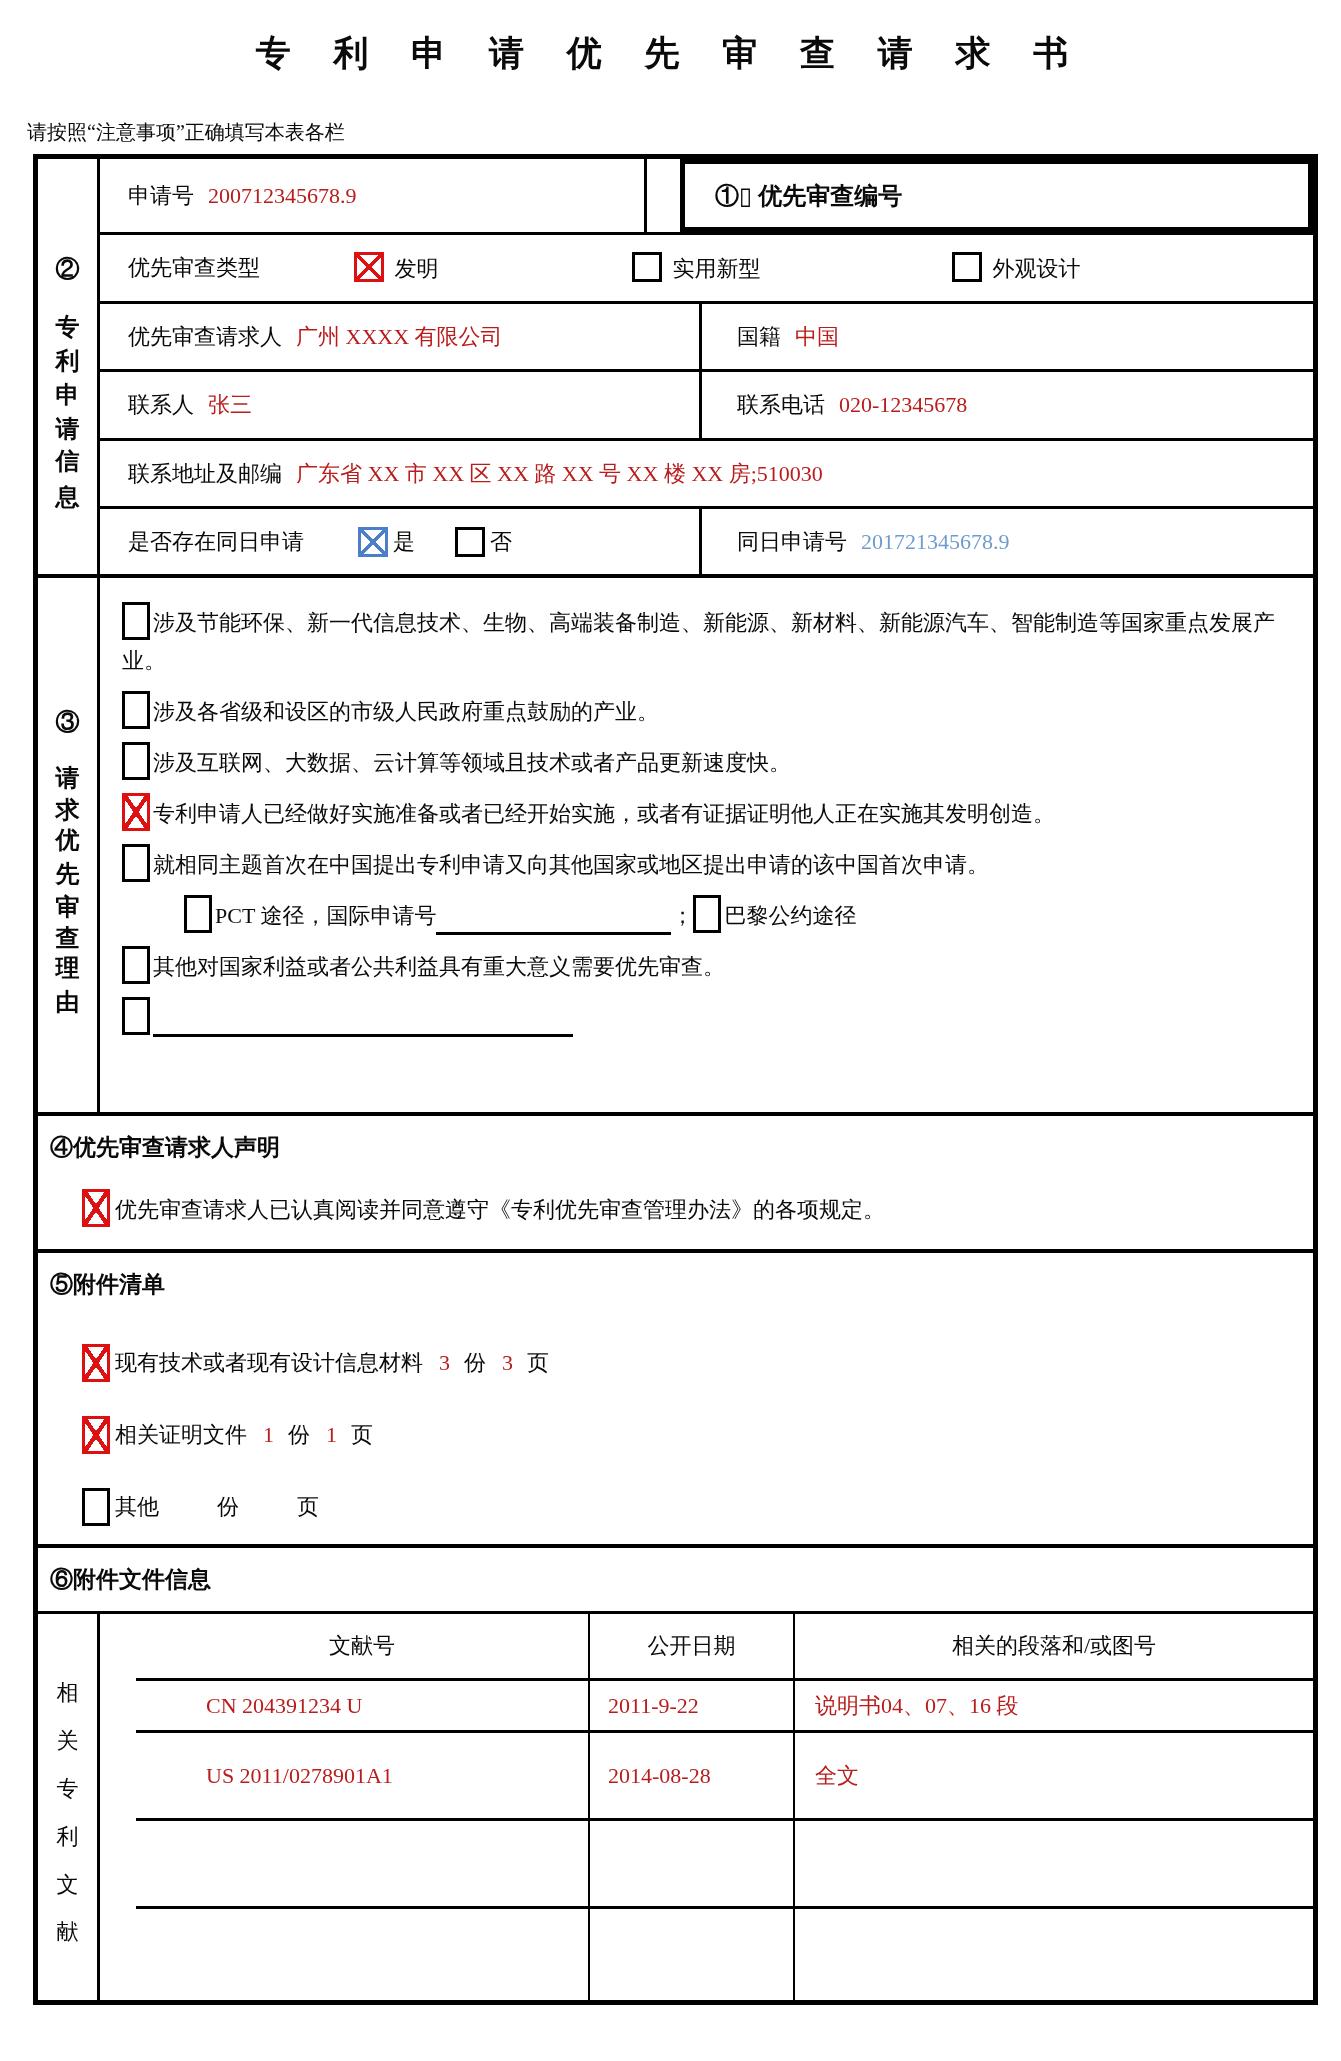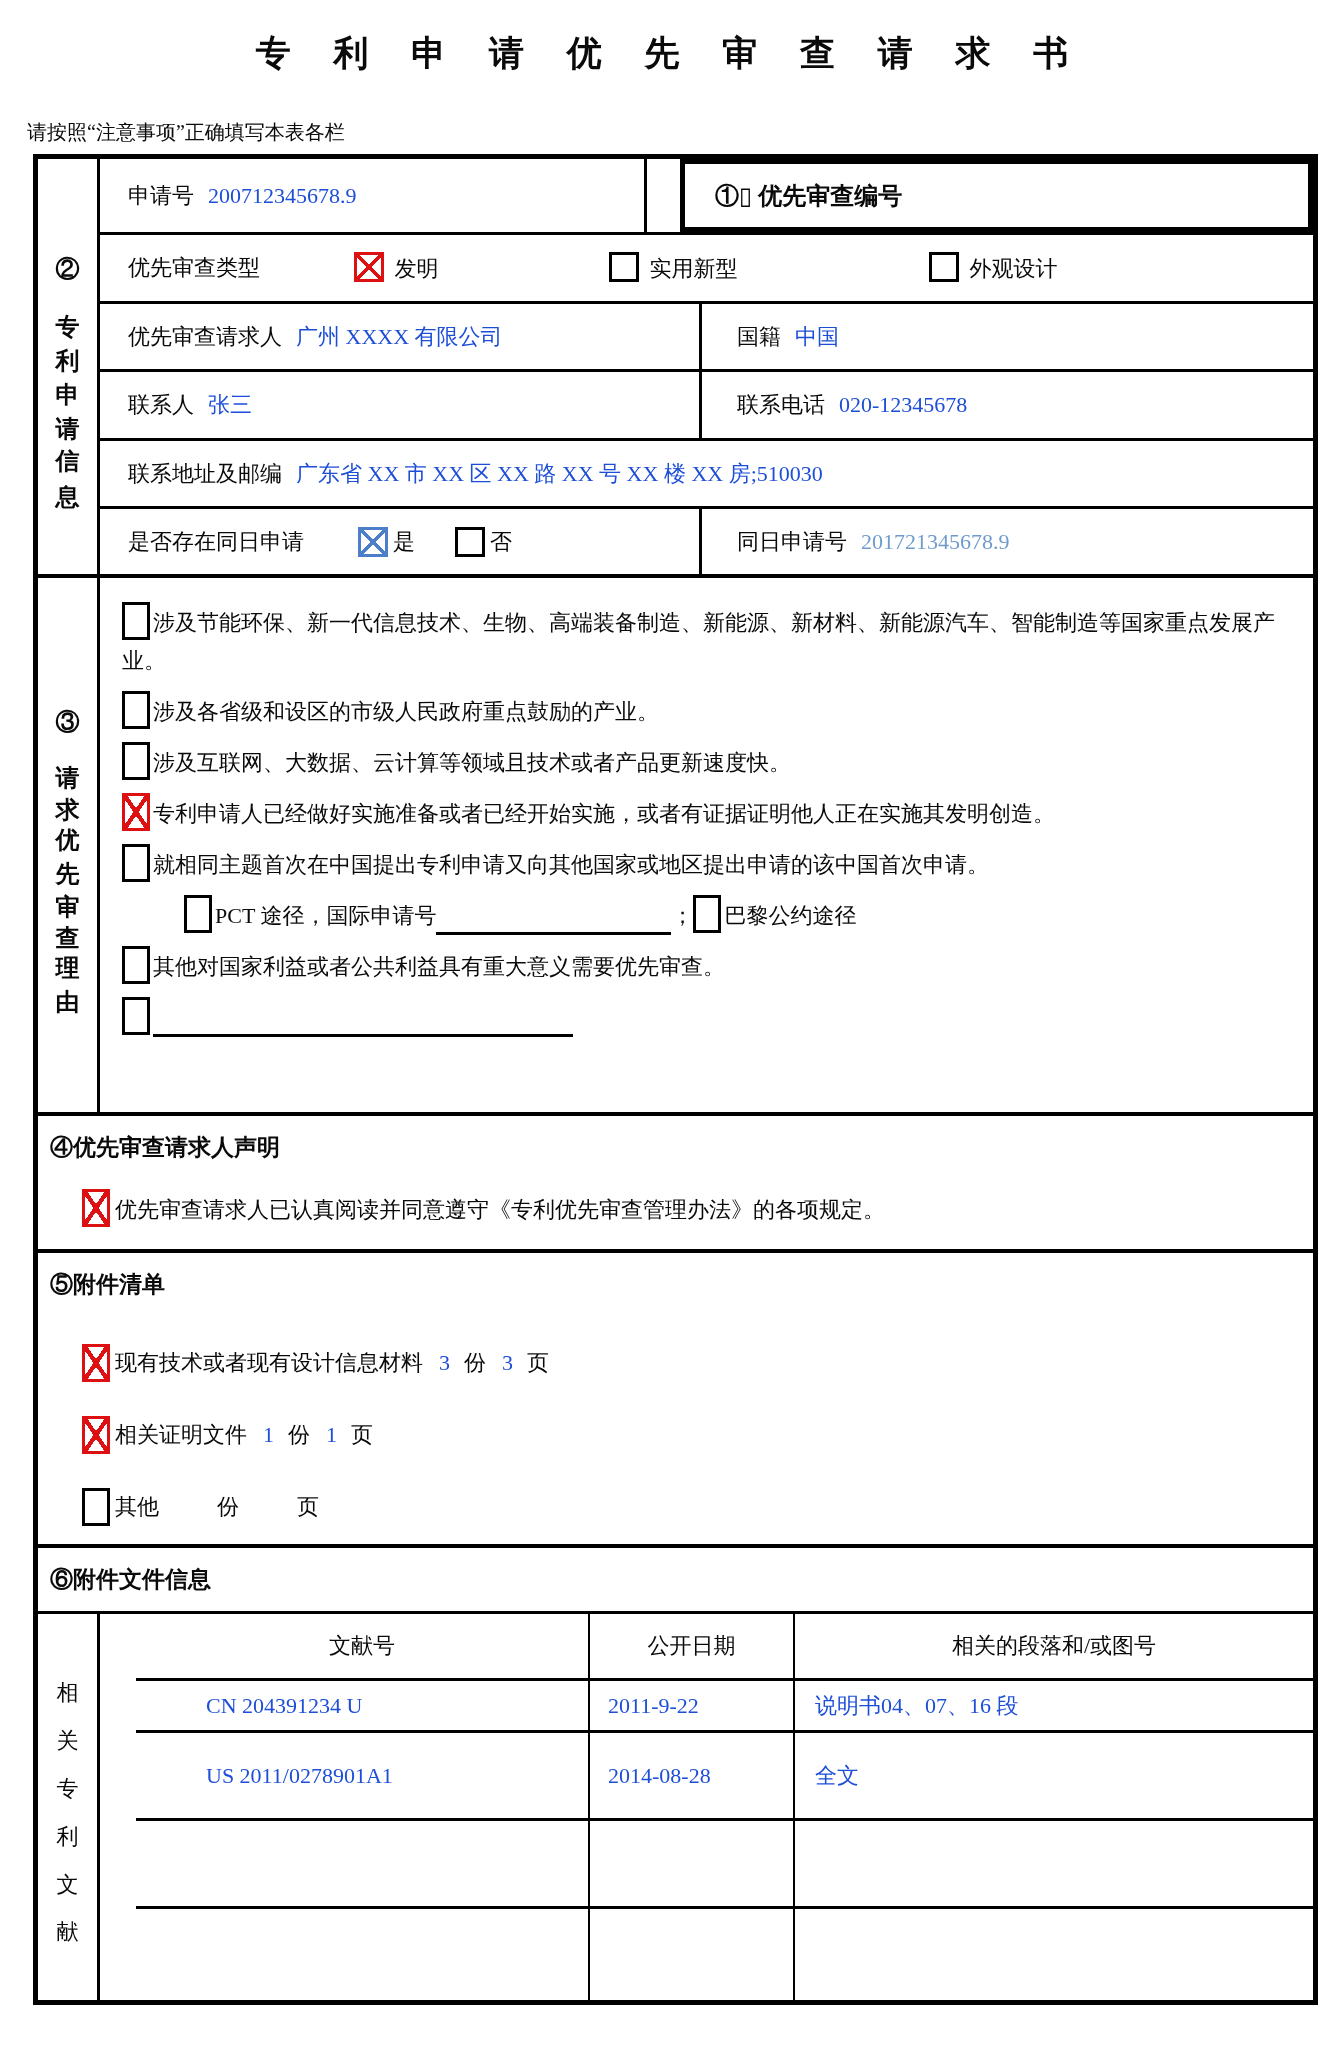--- a/index.html
+++ b/index.html
@@ -31,21 +31,21 @@
   }
   .vtext.light{font-weight:normal;font-size:22px;}
   
   .rows{flex:1;display:flex;flex-direction:column;}
   .row{display:flex;align-items:center;box-sizing:border-box;}
   .row + .row{border-top:3px solid #000;}
   .cell{display:flex;align-items:center;box-sizing:border-box;height:100%;padding-left:28px;}
   .cell.divr{border-right:3px solid #000;}
   .lbl{white-space:nowrap;}
   .val{margin-left:14px;white-space:nowrap;}
-  .t-red{color:#1d4ed8;}
+  .t-red{color:#b91c1c;}
   .t-blue{color:#6f9ccc;}
   
   .prio-box{
     flex:1;align-self:stretch;border:5px solid #000;box-sizing:border-box;
     display:flex;align-items:center;padding-left:30px;
     font-weight:bold;font-size:24px;
   }
   
   .cb{
     display:inline-block;width:24px;height:24px;border:3px solid #000;
@@ -115,21 +115,21 @@
           </div>
           <div style="width:33px;flex:none;"></div>
           <div class="prio-box">
             <span>①▯ 优先审查编号</span>
           </div>
         </div>
 
         <div class="row" style="height:69px;">
           <div class="cell" style="flex:1;">
             <span class="lbl" style="margin-right:94px;">优先审查类型</span>
-            <span style="width:255px;flex:none;">
+            <span style="width:278px;flex:none;">
               <span class="cb cb-red checked"></span>
               <span>发明</span>
             </span>
             <span style="width:320px;flex:none;">
               <span class="cb"></span>
               <span>实用新型</span>
             </span>
             <span>
               <span class="cb"></span>
               <span>外观设计</span>

